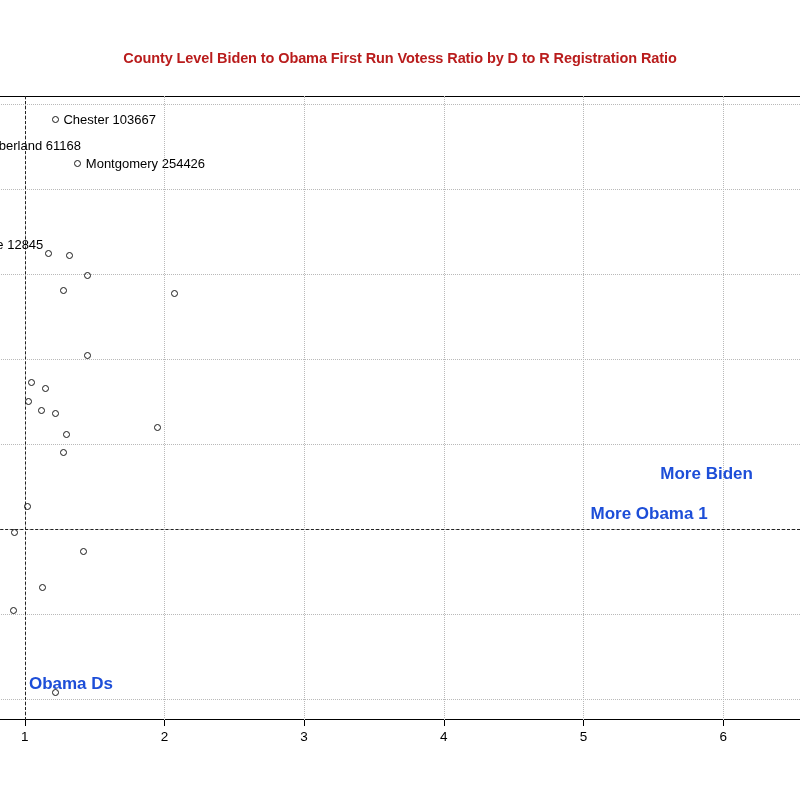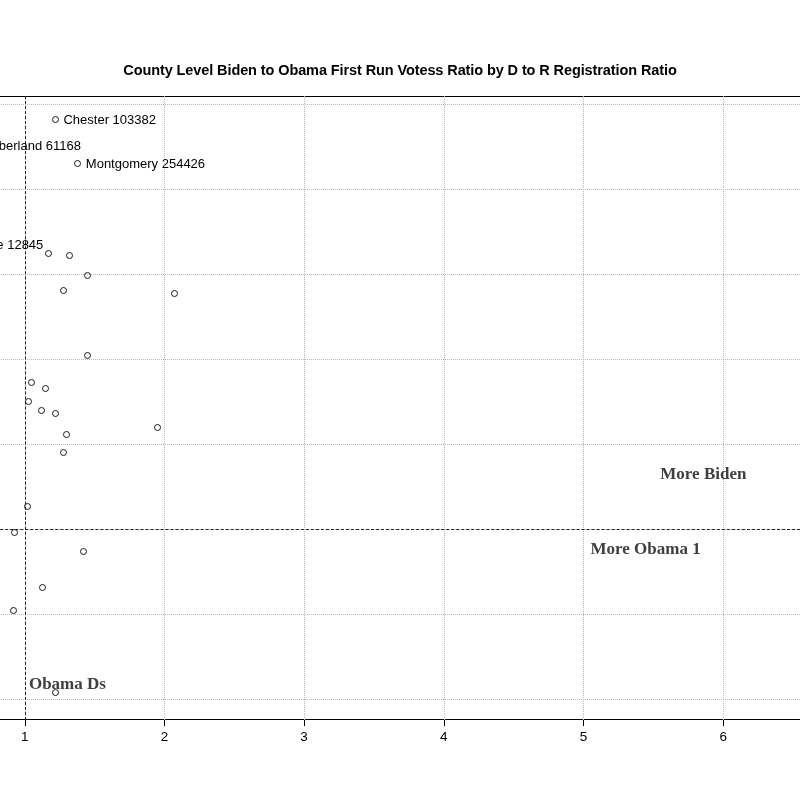--- a/index.html
+++ b/index.html
@@ -19,24 +19,23 @@
     height: 800px;
   }
   #chart-title {
     position: absolute;
     left: 0;
     top: 50px;
     width: 800px;
     text-align: center;
     font-size: 14.5px;
     font-weight: bold;
-    color: #000000;
+    color: #b91c1c;
     letter-spacing: -0.1px;
     white-space: nowrap;
-    margin-top: 12px;
   }
   
   #plot {
     position: absolute;
     left: -80px;           
     top: 96px;
     width: 880px;
     height: 624px;
   }
   #plot-frame-top {
@@ -98,24 +97,23 @@
     position: absolute;
     font-size: 13px;
     color: #000;
     white-space: nowrap;
     transform: translateY(-50%);
   }
   .quad-label {
     position: absolute;
     font-size: 17px;
     font-weight: bold;
-    color: #404040;
+    color: #1d4ed8;
     white-space: nowrap;
     transform: translateY(-50%);
-    font-family: Liberation Serif, serif;
   }
   #x-axis {
     position: absolute;
     left: -80px;
     top: 720px;
     width: 880px;
     height: 40px;
   }
   .xtick {
     position: absolute;
@@ -181,28 +179,28 @@
         <div class="pt" style="left: 146.667px; top: 338.743px;"></div>
         <div class="pt" style="left: 143.873px; top: 356.571px;"></div>
         <div class="pt" style="left: 107.556px; top: 410.906px;"></div>
         <div class="pt" style="left: 94.9841px; top: 436.376px;"></div>
         <div class="pt" style="left: 163.429px; top: 455.053px;"></div>
         <div class="pt" style="left: 122.921px; top: 491.559px;"></div>
         <div class="pt" style="left: 93.5873px; top: 514.482px;"></div>
         <div class="pt" style="left: 135.492px; top: 596.408px;"></div>
       </div>
     <div id="point-labels">
-        <div class="pt-label" style="left: 143.492px; top: 23.3469px;">Chester 103382</div>
+        <div class="pt-label" style="left: 143.492px; top: 23.3469px;">Chester 103667</div>
         <div class="pt-label" style="left: 51.3016px; top: 48.8163px;">Cumberland 61168</div>
         <div class="pt-label" style="left: 165.841px; top: 67.0694px;">Montgomery 254426</div>
         <div class="pt-label" style="left: 58.2857px; top: 147.722px;">Pike 12845</div>
       </div>
     <div id="annotations">
         <div class="quad-label" style="left: 740.317px; top: 377.796px;">More Biden</div>
-        <div class="quad-label" style="left: 670.476px; top: 418.122px; margin-top: 35px;">More Obama 1</div>
+        <div class="quad-label" style="left: 670.476px; top: 418.122px;">More Obama 1</div>
         <div class="quad-label" style="left: 108.952px; top: 587.918px;">Obama Ds</div>
       </div>
   </div>
 
   <div id="x-axis">
       <div class="xtick" style="left: 104.762px;"></div>
       <div class="xtick-label" style="left: 104.762px;">1</div>
       <div class="xtick" style="left: 244.444px;"></div>
       <div class="xtick-label" style="left: 244.444px;">2</div>
       <div class="xtick" style="left: 384.127px;"></div>

